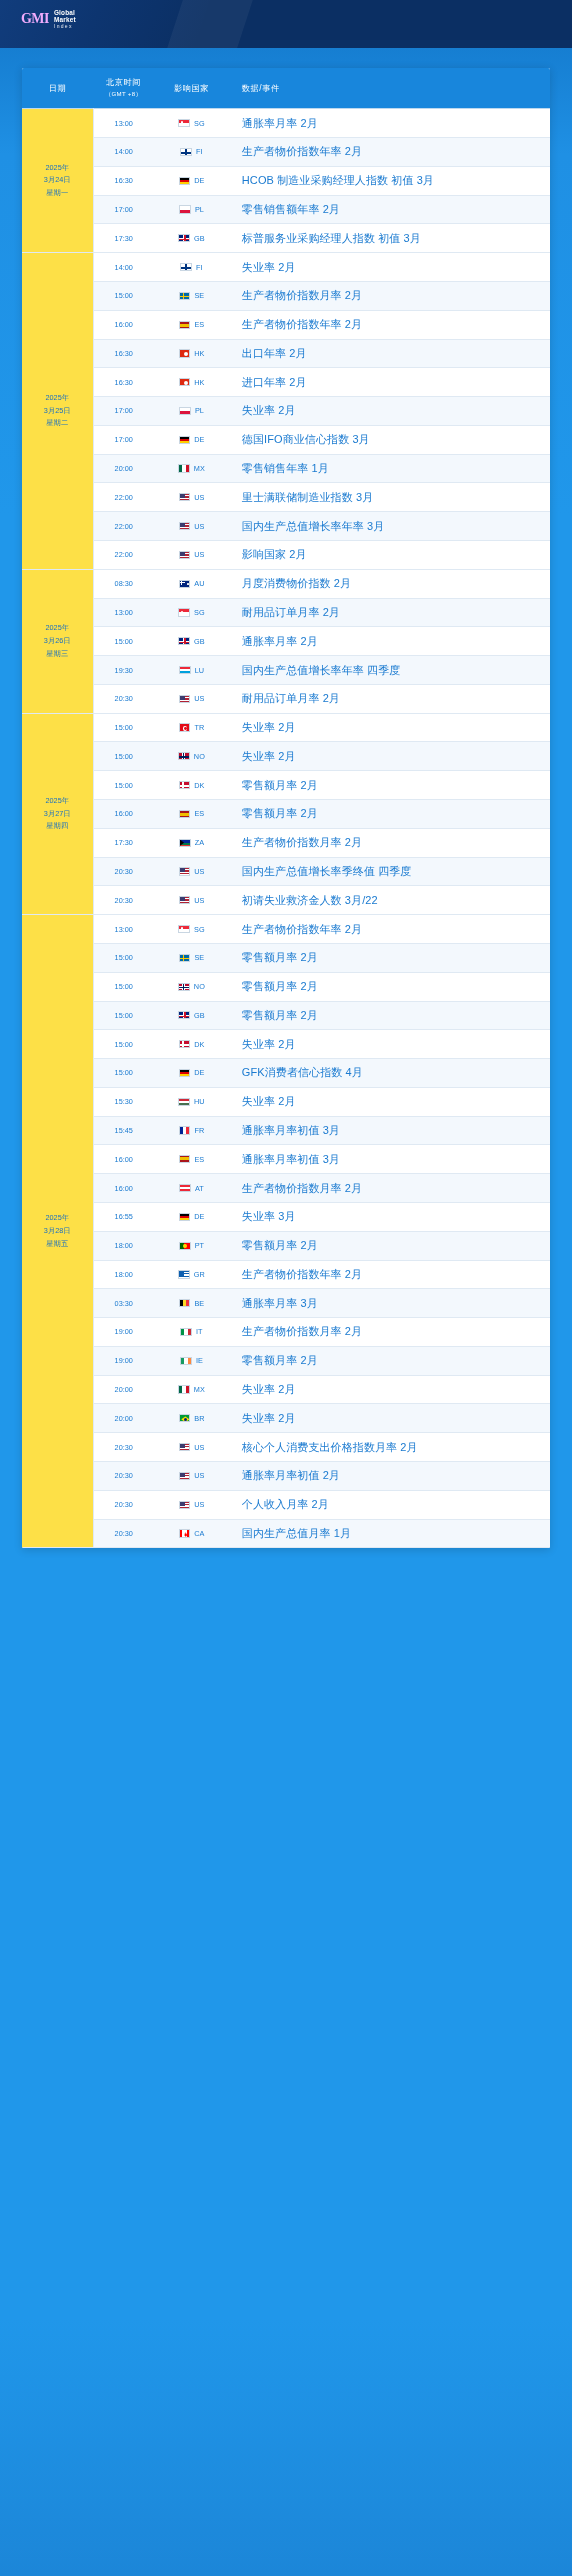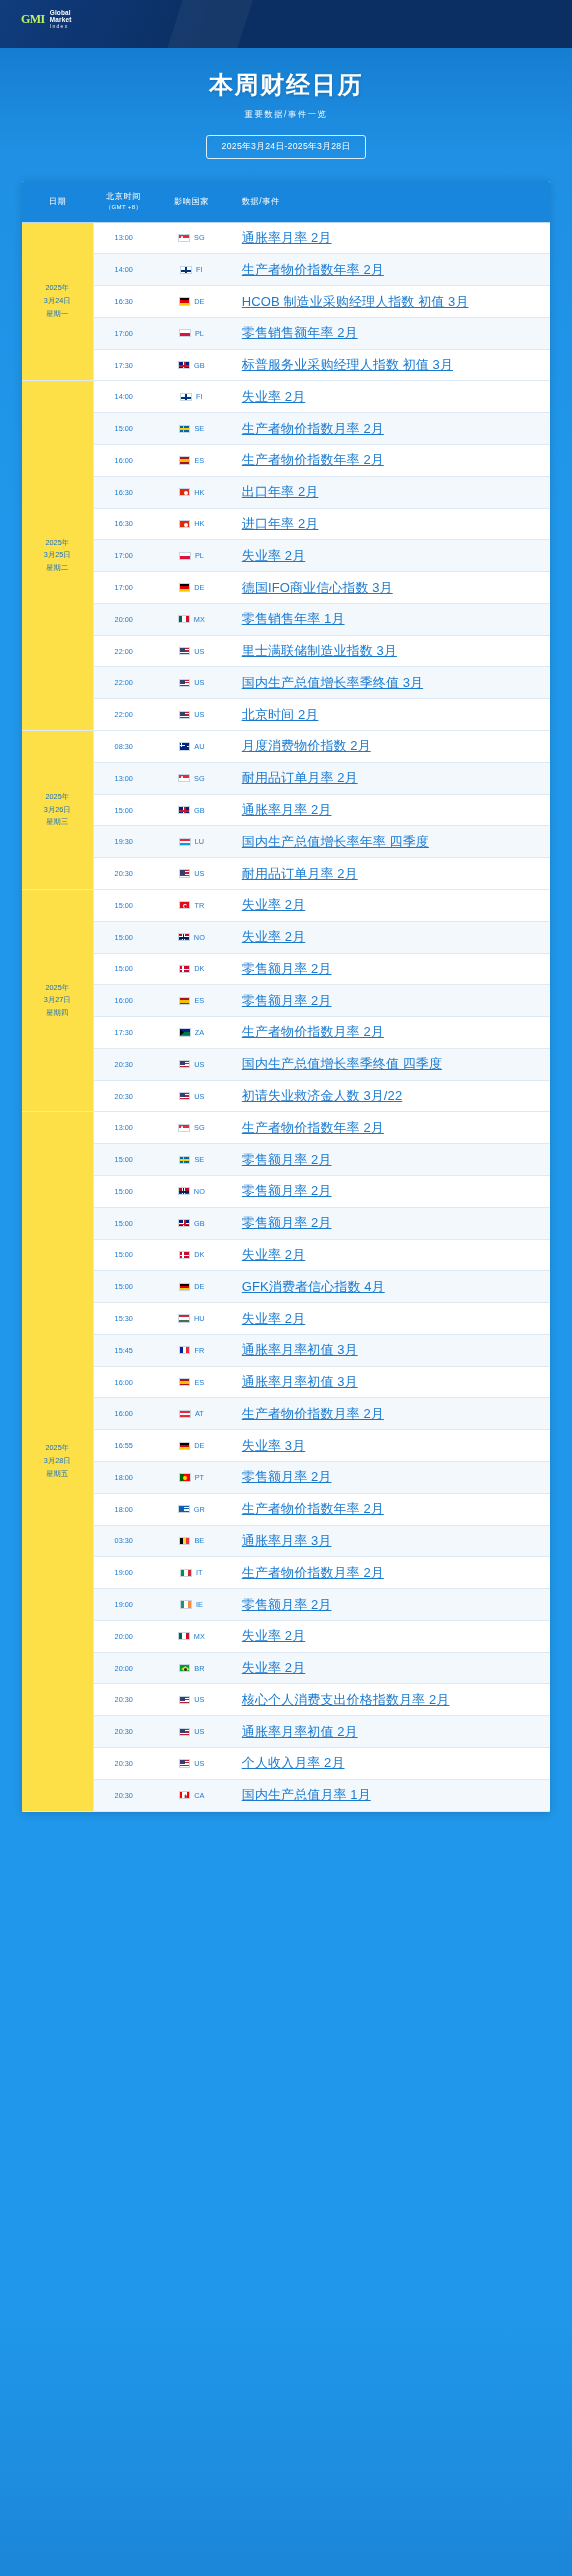--- a/index.html
+++ b/index.html
@@ -39,23 +39,23 @@
     background: rgba(255,255,255,0.05);
     transform: skewX(-18deg);
   }
   .logo {
     position: absolute;
     left: 21px; top: 9.3px;
     display: flex; align-items: center; gap: 5.2px;
     z-index: 4;
   }
   .logo-mark {
-    font-size: 12px;
+    font-size: 14px;
     font-weight: bold;
-    color: #bef264;
+    color: #f0abfc;
     letter-spacing: -0.6px;
     line-height: 1;
     font-family: "Liberation Serif", serif;
   }
   .logo-text { line-height: 1.12; color:#ffffff; }
   .logo-text .l1 { font-size: 6.4px; font-weight: bold; letter-spacing: 0.2px; }
   .logo-text .l2 { font-size: 6.4px; font-weight: bold; letter-spacing: 0.2px; }
   .logo-text .l3 { font-size: 5px; letter-spacing: 1.3px; opacity: .9; }
 
   
@@ -133,25 +133,24 @@
     padding: 6.4px 0;
     white-space: nowrap;
   }
   td.country-cell {
     font-size: 7.3px;
     color: #1a7ad0;
     padding: 6.4px 0;
   }
   .cwrap { display:flex; align-items:center; justify-content:center; gap:4.1px; }
   td.event-cell {
-    font-size: 13px;
+    font-size: 11px;
     color: #1a7ad0;
     padding: 6.4px 0 6.4px 12.8px;
     letter-spacing: 0.1px;
-    text-decoration: underline;
   }
   tr.alt td { background: #f3f8fd; }
 
   
   .flag {
     width: 11.6px; height: 8.2px;
     display: inline-block;
     position: relative;
     border: 0.6px solid #c9d6e2;
     overflow: hidden;
@@ -180,25 +179,20 @@
     <div class="logo">
       <div class="logo-mark">GMI</div>
       <div class="logo-text">
         <div class="l1">Global</div>
         <div class="l2">Market</div>
         <div class="l3">Index</div>
       </div>
     </div>
   </div>
 
-  <div class="hero">
-    <h1>本周财经日历</h1>
-    <div class="sub">重要数据/事件一览</div>
-    <div class="daterange">2025年3月24日-2025年3月28日</div>
-  </div>
 
   <div class="card">
     <table class="cal">
       <thead>
         <tr>
           <th class="c-date">日期</th>
           <th class="c-time">
             <span>北京时间</span>
             <span class="small">（GMT +8）</span>
           </th>
@@ -403,34 +397,34 @@
             <td class="time-cell">22:00</td>
             <td class="country-cell">
         <span class="cwrap">
           <span class="flag">
                   <i style="left:0;top:0;width:100%;height:100%;background:repeating-linear-gradient(180deg,#B22234 0 1.2px,#fff 1.2px 2.3px);"></i>
                   <i style="left:0;top:0;width:5.2px;height:4.1px;background:#3C3B6E;"></i>
                 </span>
           <span>US</span>
         </span>
             </td>
-            <td class="event-cell">国内生产总值增长率季终值 3月</td>
+            <td class="event-cell">国内生产总值增长率年率 3月</td>
           </tr>
           <tr class="">
             <td class="time-cell">22:00</td>
             <td class="country-cell">
         <span class="cwrap">
           <span class="flag">
                   <i style="left:0;top:0;width:100%;height:100%;background:repeating-linear-gradient(180deg,#B22234 0 1.2px,#fff 1.2px 2.3px);"></i>
                   <i style="left:0;top:0;width:5.2px;height:4.1px;background:#3C3B6E;"></i>
                 </span>
           <span>US</span>
         </span>
             </td>
-            <td class="event-cell">北京时间 2月</td>
+            <td class="event-cell">影响国家 2月</td>
           </tr>
           <tr class=" group-start">
             <td class="date-cell" rowspan="5">
               <div>2025年</div>
               <div>3月26日</div>
               <div>星期三</div>
             </td>
             <td class="time-cell">08:30</td>
             <td class="country-cell">
         <span class="cwrap">

